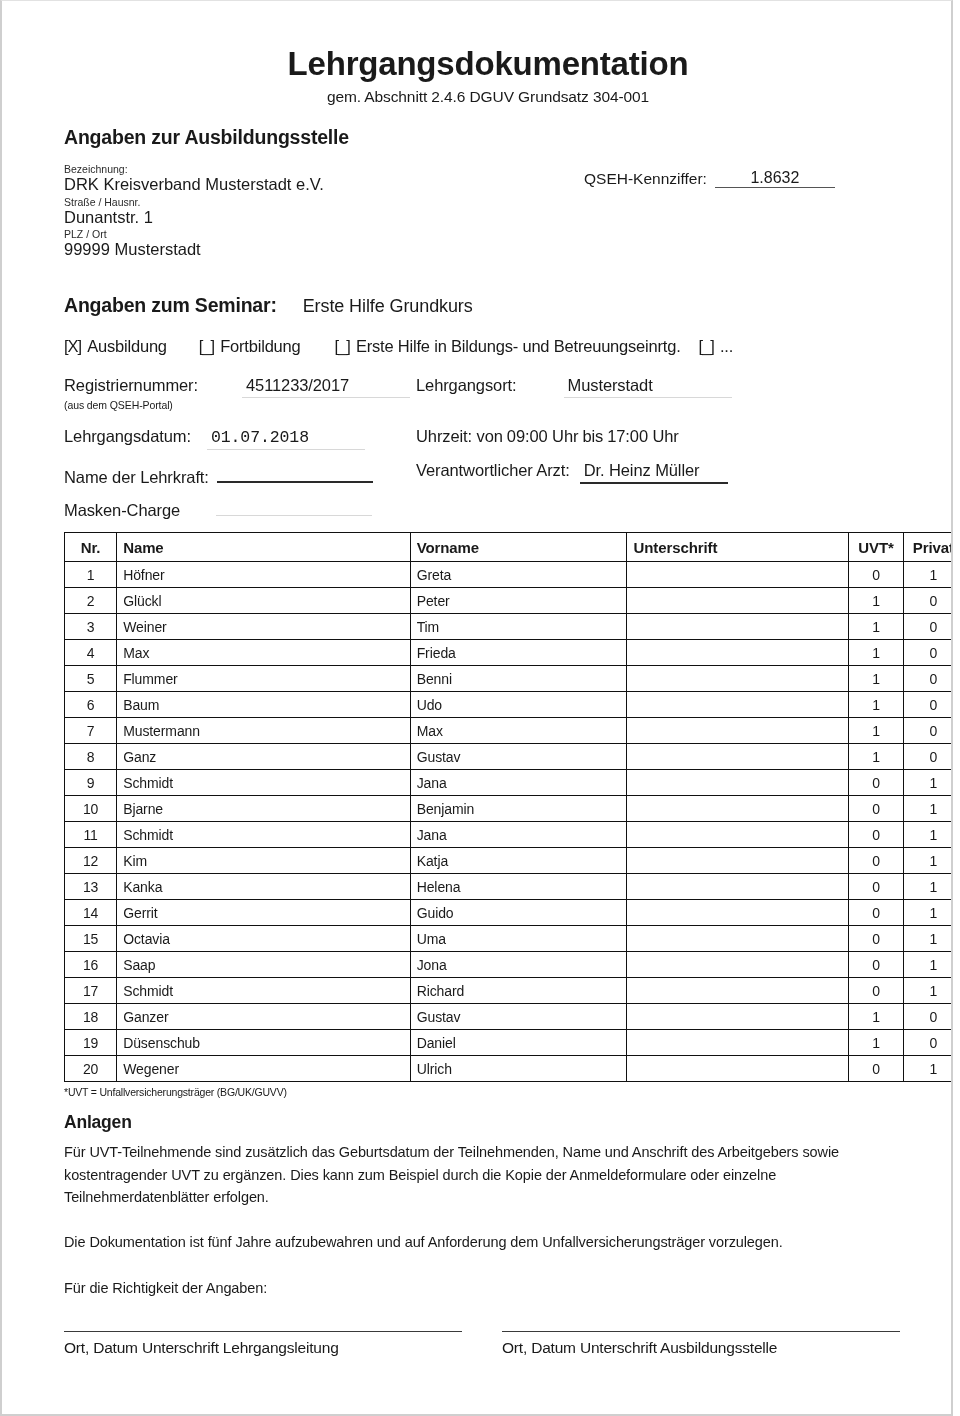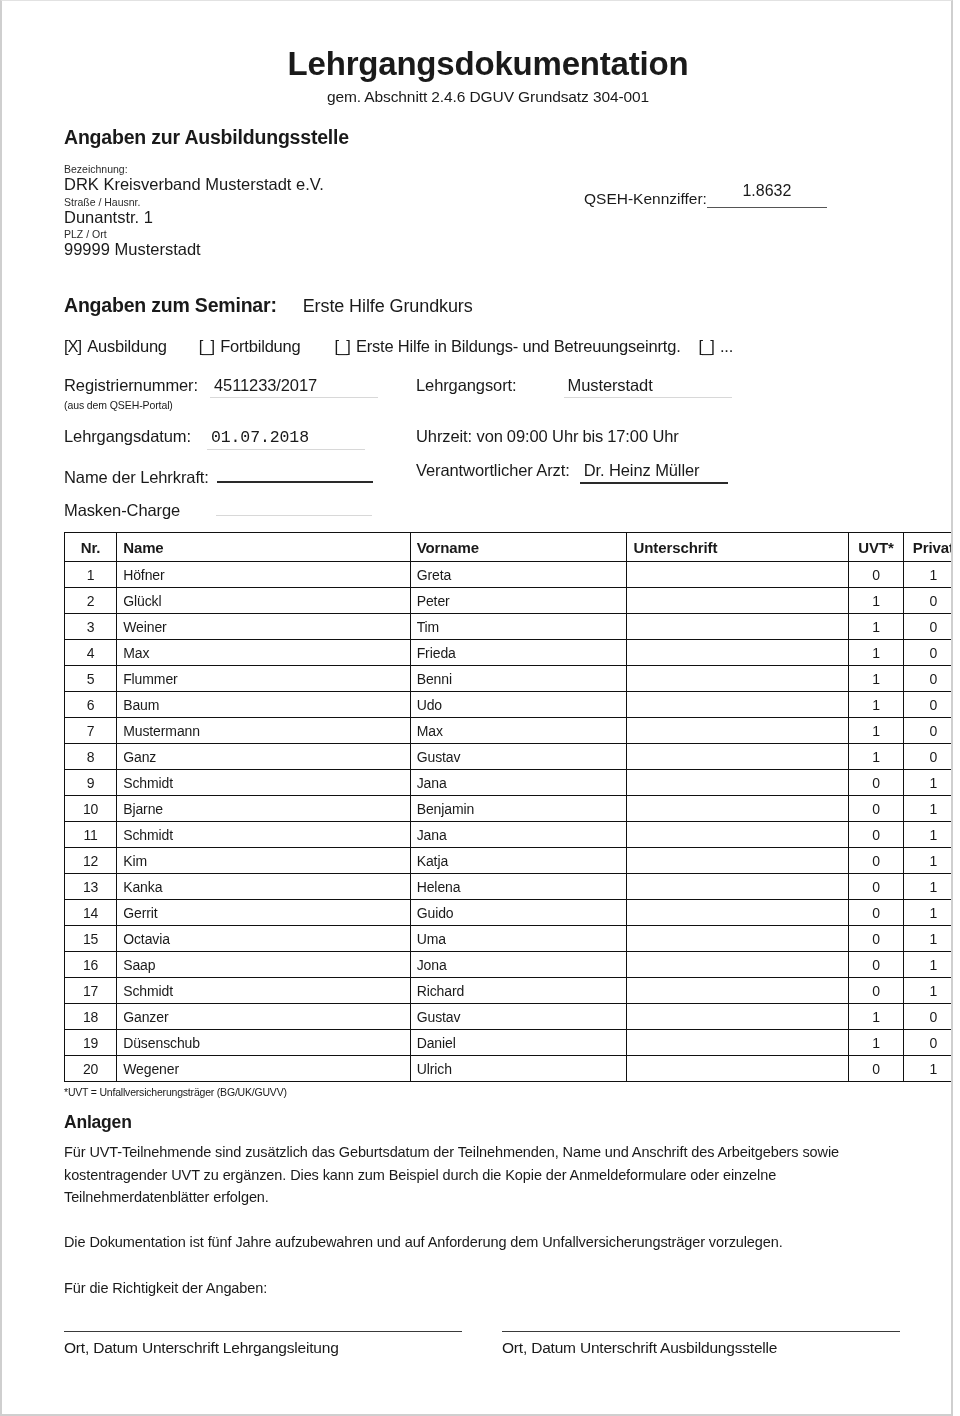--- a/index.html
+++ b/index.html
@@ -70,31 +70,30 @@
     font-size: 16.5px;
     line-height: 1.2;
     margin-bottom: 1px;
   }
   .kennziffer {
     position: absolute;
     left: 520px;
     top: 6px;
     display: flex;
     align-items: flex-end;
-    gap: 0;
+    gap: 8px;
     font-size: 15.5px;
   }
   .kennziffer .kz-value {
     display: inline-block;
     min-width: 120px;
     text-align: center;
     border-bottom: 1.5px solid #555;
-    padding-bottom: 7px;
+    padding-bottom: 0;
     font-size: 16px;
-    margin-top: 13px;
   }
 
   
   .seminar-head-row {
     display: flex;
     align-items: baseline;
     gap: 26px;
     margin-top: 34px;
   }
   .seminar-name {
@@ -283,21 +282,21 @@
       </span>
       <span class="cb-gap-3"></span>
       <span class="cb-item">
         <span class="cb-box">[_]</span>
         <span>...</span>
       </span>
     </div>
 
     <div class="fields">
 
-      <div class="fld" style="left:0; top:0;">
+      <div class="fld" style="left:0; top:0;gap:32px;">
         <span class="lbl">Registriernummer:</span>
         <span class="val line-light" style="min-width:160px; margin-left:12px;">4511233/2017</span>
       </div>
       <div class="sub-note" style="left:0; top:23px;">(aus dem QSEH-Portal)</div>
 
       <div class="fld" style="left:352px; top:0;">
         <span class="lbl">Lehrgangsort:</span>
         <span class="val line-light" style="min-width:160px; margin-left:47px;">Musterstadt</span>
       </div>
 

